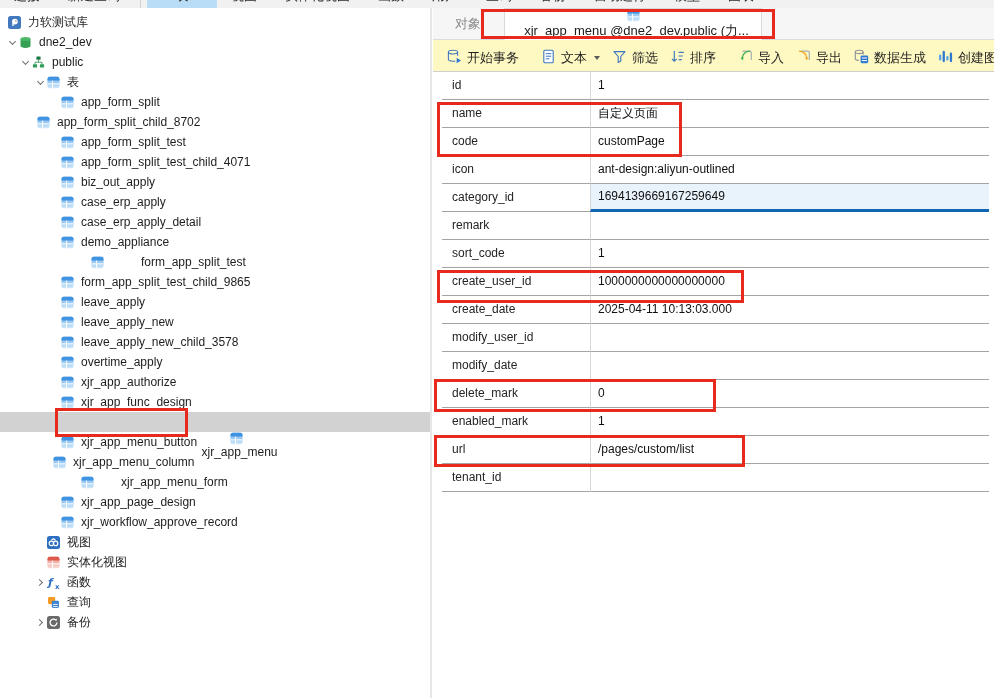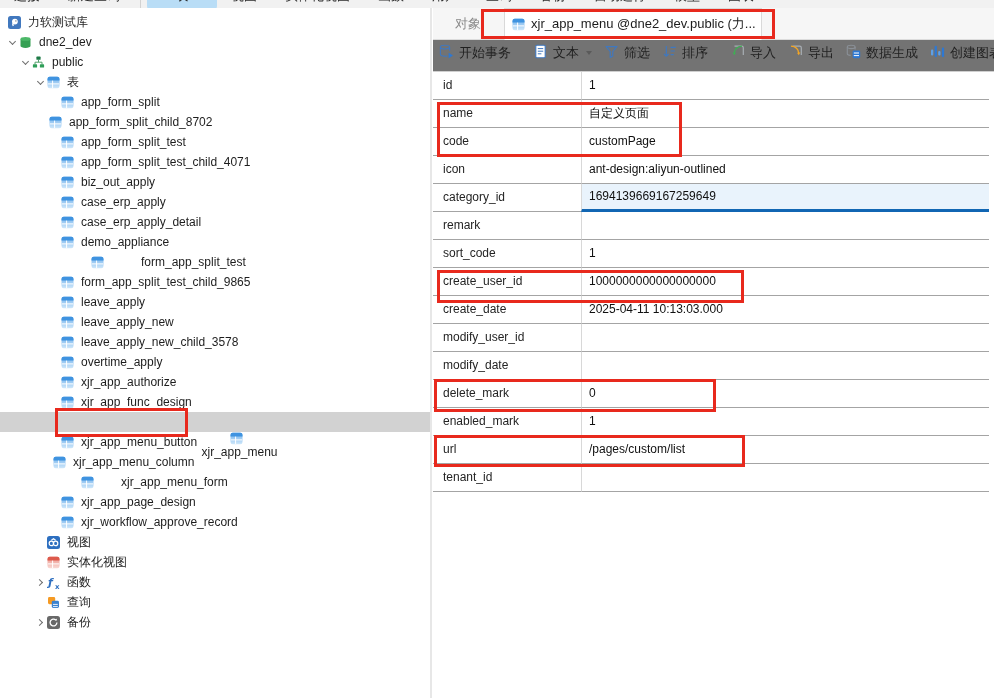--- a/index.html
+++ b/index.html
@@ -32,38 +32,38 @@
   .t-label { white-space:nowrap; font-size:12px; }
   
   .vsep { position:absolute; left:430px; top:8px; width:2px; height:690px; background:#e7e7e7; }
   .content { position:absolute; left:433px; top:8px; width:561px; height:690px; background:#fff; }
   .tabbar { position:absolute; left:0; top:0; width:561px; height:32px; background:#f6f6f6; border-bottom:1px solid #dcdcdc; display:flex; }
   .tab { height:32px; display:flex; align-items:center; justify-content:center; font-size:13px; }
   .tab.inactive { width:64px; margin-left:3px; color:#8a8a8a; }
   .tab.active {
     width:258px; margin-left:4px; background:#fff; color:#1c1c1c;
     border:1px solid #d9d9d9; border-bottom:1px solid #fff; margin-bottom:-1px;
-    justify-content:flex-start; padding-left:7px; white-space:nowrap; overflow:hidden;
+    justify-content:flex-start; padding-left:7px; white-space:nowrap; overflow:hidden;flex-direction:column;
   }
   .tab.active .t-icon { margin-right:6px; }
   
   .rec-toolbar {
-    position:absolute; left:0; top:32px; width:561px; height:32px; background:#737373;
-    border-bottom:1px solid #cfcfcf; display:flex; align-items:flex-start; padding-left:0;
+    position:absolute; left:0; top:32px; width:561px; height:32px; background:#fef9c3;
+    border-bottom:1px solid #cfcfcf; display:flex; align-items:flex-end; padding-left:8px;
   }
   .tb-item {
     display:flex; align-items:center; gap:5px; border:none; background:transparent;
     font-family:inherit; font-size:13px; color:#1f1f1f; padding:4px 6px; white-space:nowrap; cursor:default;
   }
   .tb-item svg { width:15px; height:15px; }
   .tb-caret { width:0; height:0; border-left:3.5px solid transparent; border-right:3.5px solid transparent; border-top:4px solid #5a5a5a; margin-left:2px; }
   .tb-sep { width:1px; height:18px; background:#d8d8d8; margin:0 5px; }
   
   .form-grid { position:absolute; left:0; top:64px; width:556px; }
-  .f-row { display:flex; height:28px; }
+  .f-row { display:flex; height:28px;padding-left:9px; }
   .f-label { flex:none; width:148px; padding-left:10px; line-height:27px; border-bottom:1px solid #a4a4a4; color:#242424; }
   .f-value { flex:1; padding-left:7px; line-height:27px; border-bottom:1px solid #a4a4a4; border-left:1px solid #d8d8d8; color:#101010; white-space:nowrap; overflow:hidden; }
   .f-row.sel .f-value { background:#e9f3fc; border-bottom:3px solid #1166b3; line-height:25px; }
   
   .abox { position:absolute; border:3px solid #e8291d; pointer-events:none; }
   .abox.tab-box   { left:481px; top:9px;   width:294px; height:30px; }
   .abox.namecode  { left:437px; top:102px; width:245px; height:55px; }
   .abox.createuser{ left:437px; top:270px; width:307px; height:33px; }
   .abox.delmark   { left:434px; top:379px; width:282px; height:33px; }
   .abox.urlbox    { left:434px; top:435px; width:311px; height:32px; }
@@ -161,21 +161,21 @@
         <span class="t-icon">
           <svg viewBox="0 0 13 13">
             <rect x="0.5" y="0.8" width="12" height="11.4" rx="2.2" fill="url(#tg)"></rect>
             <path d="M0.5 3 q0-2.2 2.2-2.2 h7.6 q2.2 0 2.2 2.2 v1.6 H0.5z" fill="#3f93e0"></path>
             <path d="M1 7.9 h11" stroke="#fff" stroke-width="1"></path>
             <path d="M5.6 4.6 v7.4" stroke="#fff" stroke-width="1"></path>
           </svg>
         </span>
         <span class="t-label">app_form_split</span>
       </div>
-      <div class="tree-row" style="padding-left: 36px;">
+      <div class="tree-row" style="padding-left: 24px;">
         <span class="chev"></span>
         <span class="t-icon">
           <svg viewBox="0 0 13 13">
             <rect x="0.5" y="0.8" width="12" height="11.4" rx="2.2" fill="url(#tg)"></rect>
             <path d="M0.5 3 q0-2.2 2.2-2.2 h7.6 q2.2 0 2.2 2.2 v1.6 H0.5z" fill="#3f93e0"></path>
             <path d="M1 7.9 h11" stroke="#fff" stroke-width="1"></path>
             <path d="M5.6 4.6 v7.4" stroke="#fff" stroke-width="1"></path>
           </svg>
         </span>
         <span class="t-label">app_form_split_child_8702</span>

